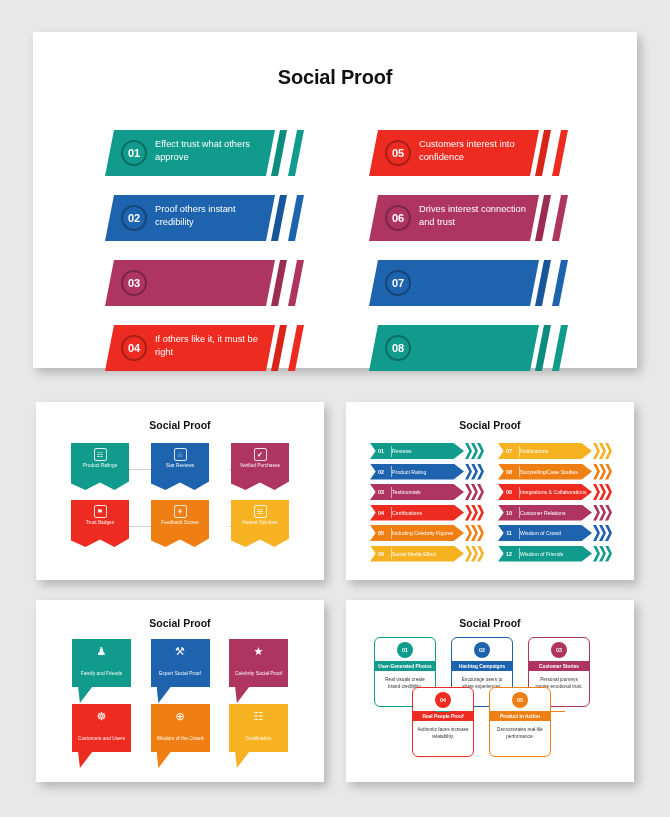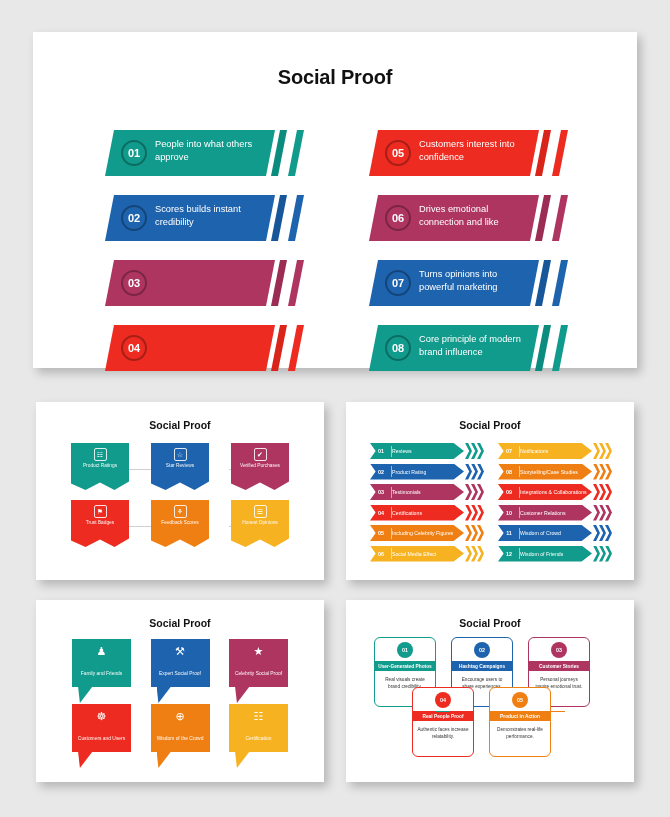--- a/index.html
+++ b/index.html
@@ -285,74 +285,73 @@
 
   <div class="slide slide-main">
     <div class="main-title">Social Proof</div>
     <div class="rows" id="main-rows">
         <div class="row">
           <div class="item">
             <div class="slab" style="background: rgb(17, 155, 140);"></div>
             <div class="bar1" style="background: rgb(12, 140, 126);"></div>
             <div class="bar2" style="background: rgb(17, 155, 140);"></div>
             <div class="badge">01</div>
-            <div class="itext">People into what others approve</div>
+            <div class="itext">Effect trust what others approve</div>
           </div>
           <div class="item">
             <div class="slab" style="background: rgb(238, 43, 32);"></div>
             <div class="bar1" style="background: rgb(217, 36, 26);"></div>
             <div class="bar2" style="background: rgb(238, 43, 32);"></div>
             <div class="badge">05</div>
             <div class="itext">Customers interest into confidence</div>
           </div>
         </div>
         <div class="row">
           <div class="item">
             <div class="slab" style="background: rgb(29, 99, 174);"></div>
             <div class="bar1" style="background: rgb(24, 86, 154);"></div>
             <div class="bar2" style="background: rgb(29, 99, 174);"></div>
             <div class="badge">02</div>
-            <div class="itext">Scores builds instant credibility</div>
+            <div class="itext">Proof others instant credibility</div>
           </div>
           <div class="item">
             <div class="slab" style="background: rgb(174, 53, 96);"></div>
             <div class="bar1" style="background: rgb(155, 44, 84);"></div>
             <div class="bar2" style="background: rgb(174, 53, 96);"></div>
             <div class="badge">06</div>
-            <div class="itext">Drives emotional connection and like</div>
+            <div class="itext">Drives interest connection and trust</div>
           </div>
         </div>
         <div class="row">
           <div class="item">
             <div class="slab" style="background: rgb(174, 53, 96);"></div>
             <div class="bar1" style="background: rgb(155, 44, 84);"></div>
             <div class="bar2" style="background: rgb(174, 53, 96);"></div>
             <div class="badge">03</div>
           </div>
           <div class="item">
             <div class="slab" style="background: rgb(29, 99, 174);"></div>
             <div class="bar1" style="background: rgb(24, 86, 154);"></div>
             <div class="bar2" style="background: rgb(29, 99, 174);"></div>
             <div class="badge">07</div>
-            <div class="itext">Turns opinions into powerful marketing</div>
           </div>
         </div>
         <div class="row">
           <div class="item">
             <div class="slab" style="background: rgb(238, 43, 32);"></div>
             <div class="bar1" style="background: rgb(217, 36, 26);"></div>
             <div class="bar2" style="background: rgb(238, 43, 32);"></div>
             <div class="badge">04</div>
+            <div class="itext">If others like it, it must be right</div>
           </div>
           <div class="item">
             <div class="slab" style="background: rgb(17, 155, 140);"></div>
             <div class="bar1" style="background: rgb(12, 140, 126);"></div>
             <div class="bar2" style="background: rgb(17, 155, 140);"></div>
             <div class="badge">08</div>
-            <div class="itext">Core principle of modern brand influence</div>
           </div>
         </div>
       </div>
   </div>
 
   <div class="slide slide-tl">
     <div class="thumb-title">Social Proof</div>
     <div class="flag-grid" id="flag-grid">
         <div class="flag-row">
           <div class="connector c1"></div>

